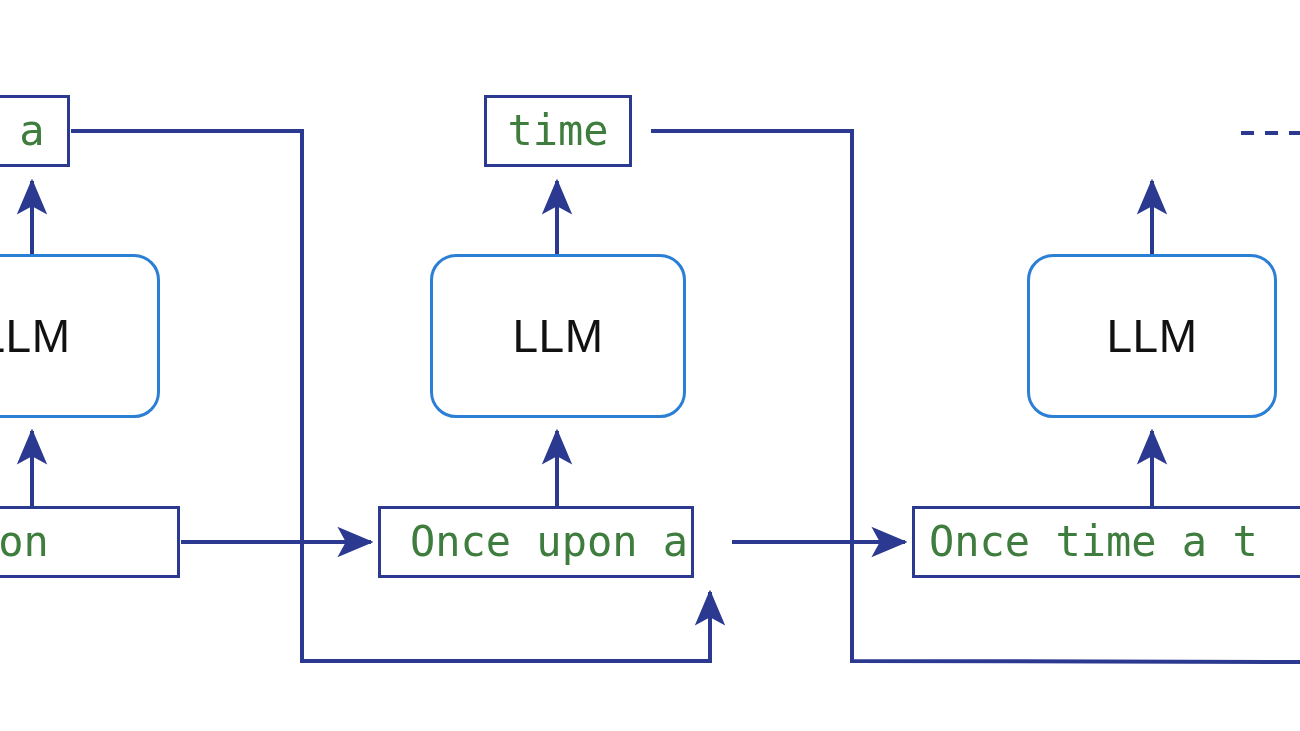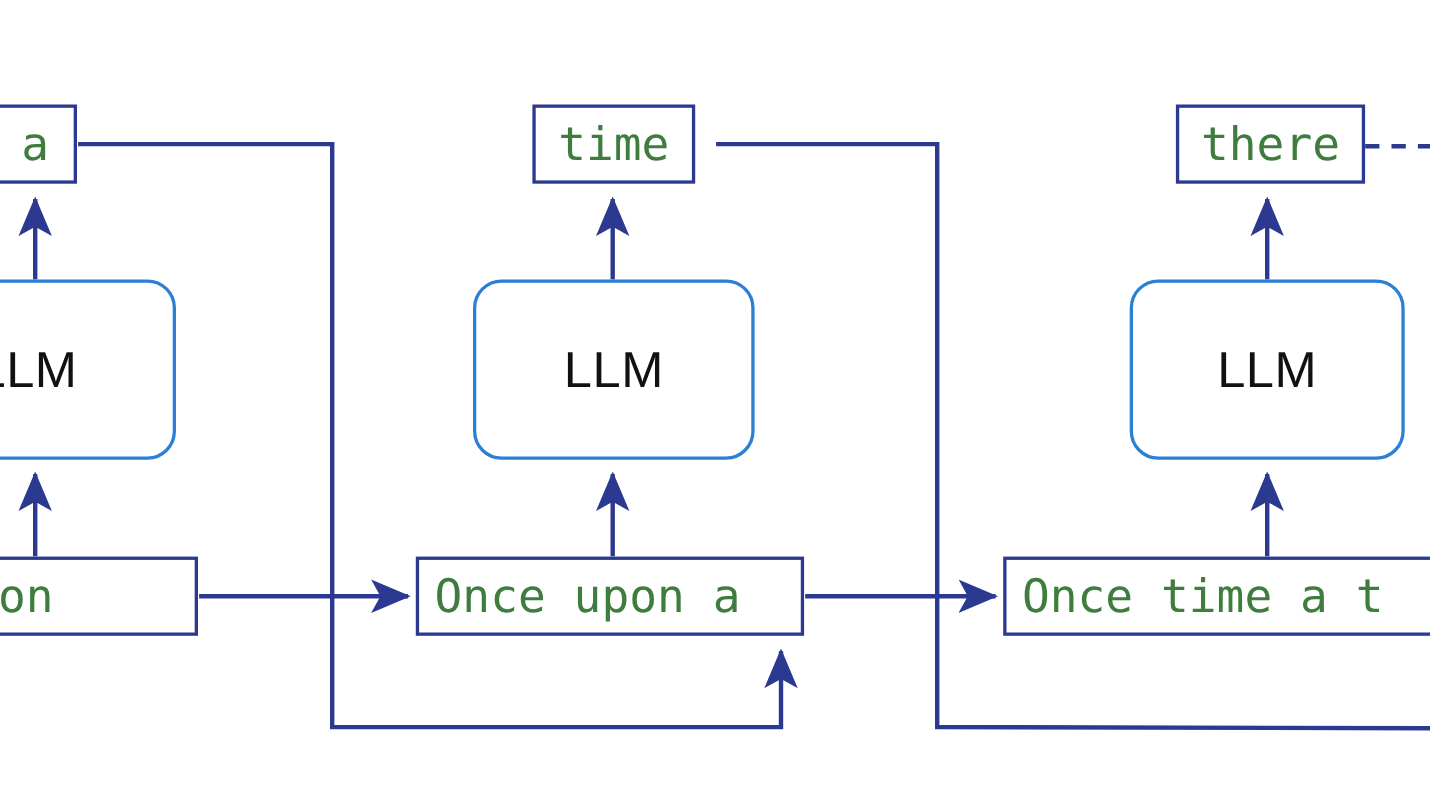--- a/index.html
+++ b/index.html
@@ -57,21 +57,21 @@
     font-size: 46px;
     line-height: 1;
     letter-spacing: 0.5px;
   }
   
   #out-box-0 { left: -6px;   top: 95px;  width: 76px;  height: 72px; }
   #out-box-1 { left: 484px;  top: 95px;  width: 148px; height: 72px; }
   #out-box-2 { left: 1069px; top: 95px;  width: 172px; height: 72px; }
 
   #ctx-box-0 { left: -120px; top: 506px; width: 300px; height: 72px; justify-content: flex-start; padding-left: 14px;}
-  #ctx-box-1 { left: 378px;  top: 506px; width: 353px; height: 72px; justify-content: flex-start; padding-left: 14px;}
+  #ctx-box-1 { left: 378px;  top: 506px; width: 316px; height: 72px; justify-content: center; padding-left: 26px;}
   #ctx-box-2 { left: 912px;  top: 506px; width: 420px; height: 72px; justify-content: flex-start; padding-left: 14px;}
 
   #llm-box-0 { left: -110px; top: 254px; width: 270px; height: 164px; }
   #llm-box-1 { left: 430px;  top: 254px; width: 256px; height: 164px; }
   #llm-box-2 { left: 1027px; top: 254px; width: 250px; height: 164px; }
 
   .t-sm { font-size: 42px; }
   .t-md { font-size: 42px; }
 </style>
 </head>
@@ -118,23 +118,20 @@
   </svg>
 
   <div class="token-box" id="out-box-0">
     <span class="token-text t-sm">a</span>
   </div>
 
   <div class="token-box" id="out-box-1">
     <span class="token-text t-sm">time</span>
   </div>
 
-  <div class="token-box" id="out-box-2">
-    <span class="token-text t-sm">there</span>
-  </div>
 
   <div class="llm-box" id="llm-box-0">
     <span class="llm-label">LLM</span>
   </div>
 
   <div class="llm-box" id="llm-box-1">
     <span class="llm-label">LLM</span>
   </div>
 
   <div class="llm-box" id="llm-box-2">

